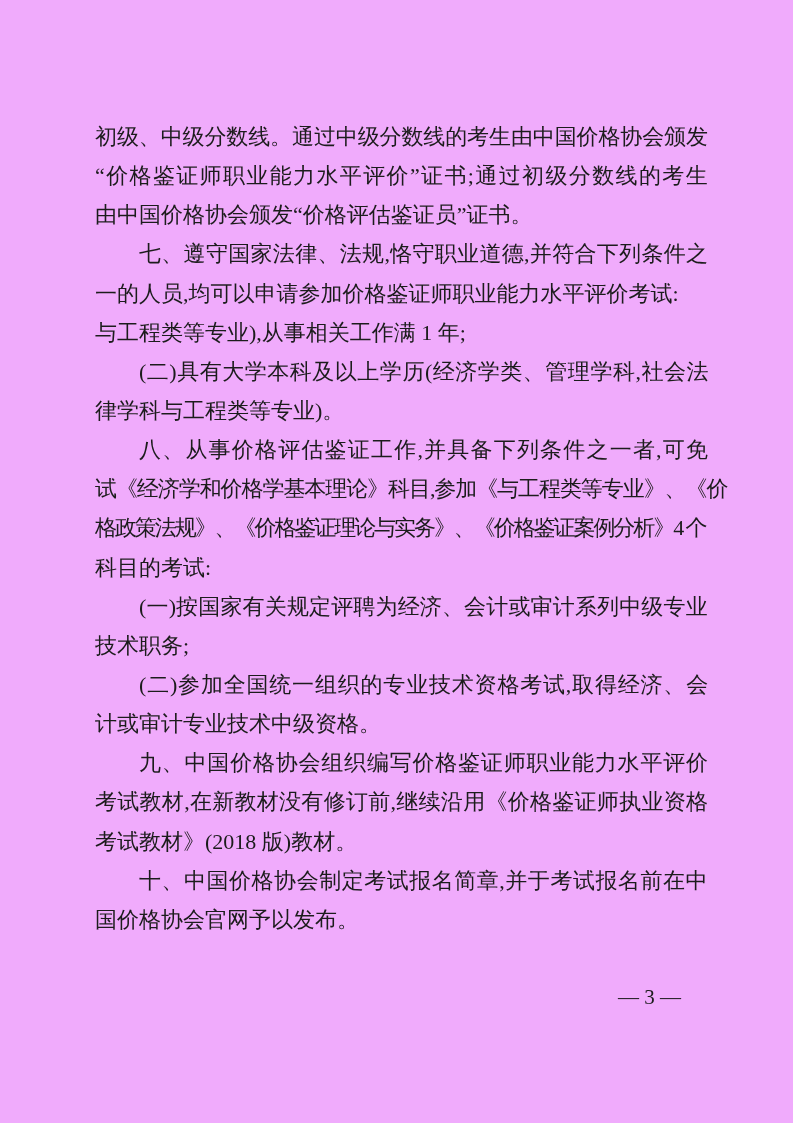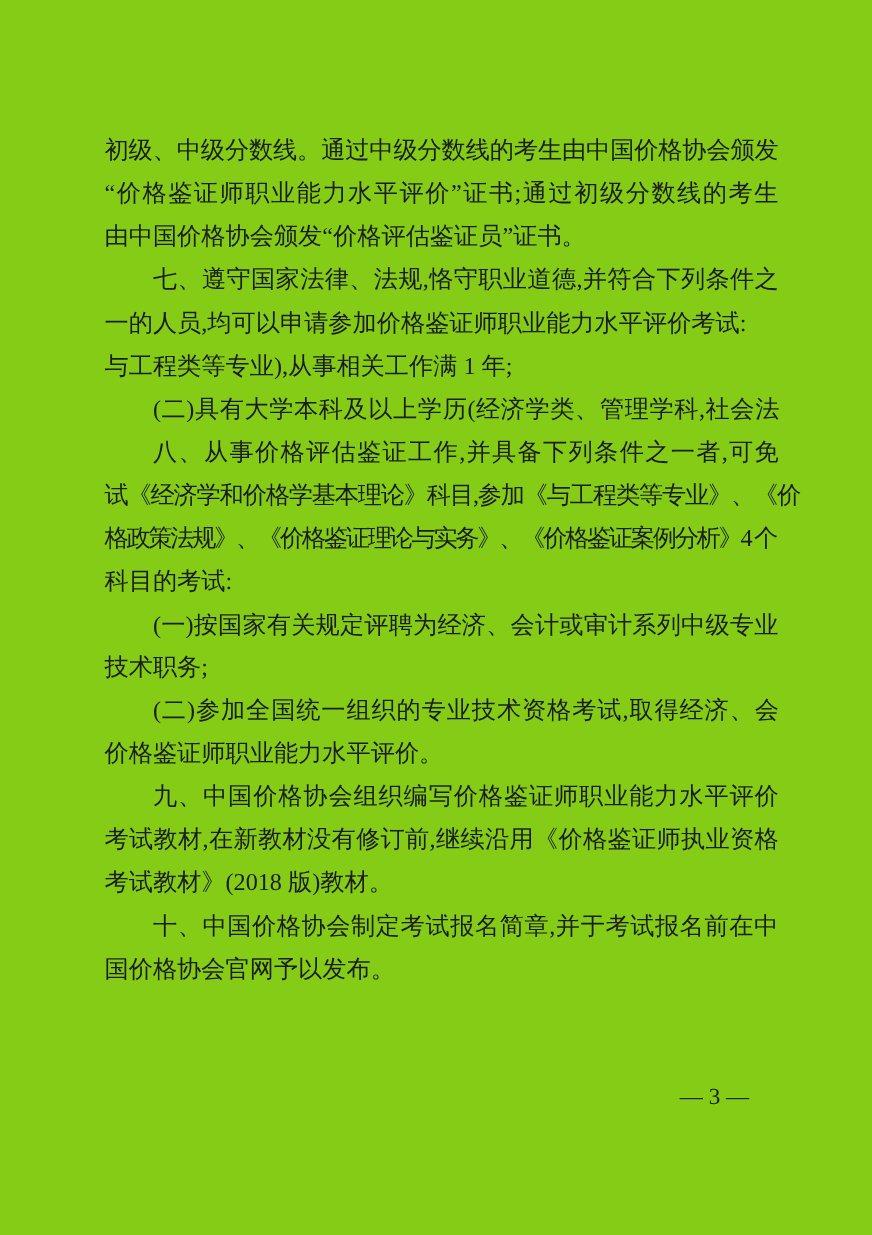--- a/index.html
+++ b/index.html
@@ -31,50 +31,51 @@
     position: absolute;
     top: 985px;
     right: 112px;
     font-size: 21px;
     line-height: 24px;
   }
 </style>
 </head>
 <body>
 
-<div class="page" style="background: #84cc16; color: rgb(28, 28, 28);">
+<div class="page" style="background: #f0abfc; color: rgb(28, 28, 28);">
   <div class="content" id="content">
       <div class="para">
         <div class="line"><span class="t" style="letter-spacing: -0.111111px;">初级、中级分数线。通过中级分数线的考生由中国价格协会颁发</span></div>
         <div class="line"><span class="t" style="letter-spacing: 1.37037px;">“价格鉴证师职业能力水平评价”证书;通过初级分数线的考生</span></div>
         <div class="line"><span class="t">由中国价格协会颁发“价格评估鉴证员”证书。</span></div>
       </div>
       <div class="para">
         <div class="line indent"><span class="t" style="letter-spacing: 0.307692px;">七、遵守国家法律、法规,恪守职业道德,并符合下列条件之</span></div>
         <div class="line"><span class="t">一的人员,均可以申请参加价格鉴证师职业能力水平评价考试:</span></div>
       </div>
       <div class="para">
         <div class="line"><span class="t">与工程类等专业),从事相关工作满 1 年;</span></div>
       </div>
       <div class="para">
         <div class="line indent"><span class="t" style="letter-spacing: 0.518519px;">(二)具有大学本科及以上学历(经济学类、管理学科,社会法</span></div>
+        <div class="line"><span class="t">律学科与工程类等专业)。</span></div>
       </div>
       <div class="para">
         <div class="line indent"><span class="t" style="letter-spacing: 1.2px;">八、从事价格评估鉴证工作,并具备下列条件之一者,可免</span></div>
         <div class="line"><span class="t" style="letter-spacing: -1.06897px;">试《经济学和价格学基本理论》科目,参加《与工程类等专业》、《价</span></div>
         <div class="line"><span class="t" style="letter-spacing: -2.06452px;">格政策法规》、《价格鉴证理论与实务》、《价格鉴证案例分析》4 个</span></div>
         <div class="line"><span class="t">科目的考试:</span></div>
       </div>
       <div class="para">
         <div class="line indent"><span class="t" style="letter-spacing: 0.153846px;">(一)按国家有关规定评聘为经济、会计或审计系列中级专业</span></div>
         <div class="line"><span class="t">技术职务;</span></div>
       </div>
       <div class="para">
         <div class="line indent"><span class="t" style="letter-spacing: 0.807692px;">(二)参加全国统一组织的专业技术资格考试,取得经济、会</span></div>
-        <div class="line"><span class="t">价格鉴证师职业能力水平评价。</span></div>
+        <div class="line"><span class="t">计或审计专业技术中级资格。</span></div>
       </div>
       <div class="para">
         <div class="line indent"><span class="t" style="letter-spacing: 0.791667px;">九、中国价格协会组织编写价格鉴证师职业能力水平评价</span></div>
         <div class="line"><span class="t" style="letter-spacing: 0.285714px;">考试教材,在新教材没有修订前,继续沿用《价格鉴证师执业资格</span></div>
         <div class="line"><span class="t">考试教材》(2018 版)教材。</span></div>
       </div>
       <div class="para">
         <div class="line indent"><span class="t" style="letter-spacing: 0.52px;">十、中国价格协会制定考试报名简章,并于考试报名前在中</span></div>
         <div class="line"><span class="t">国价格协会官网予以发布。</span></div>
       </div>

